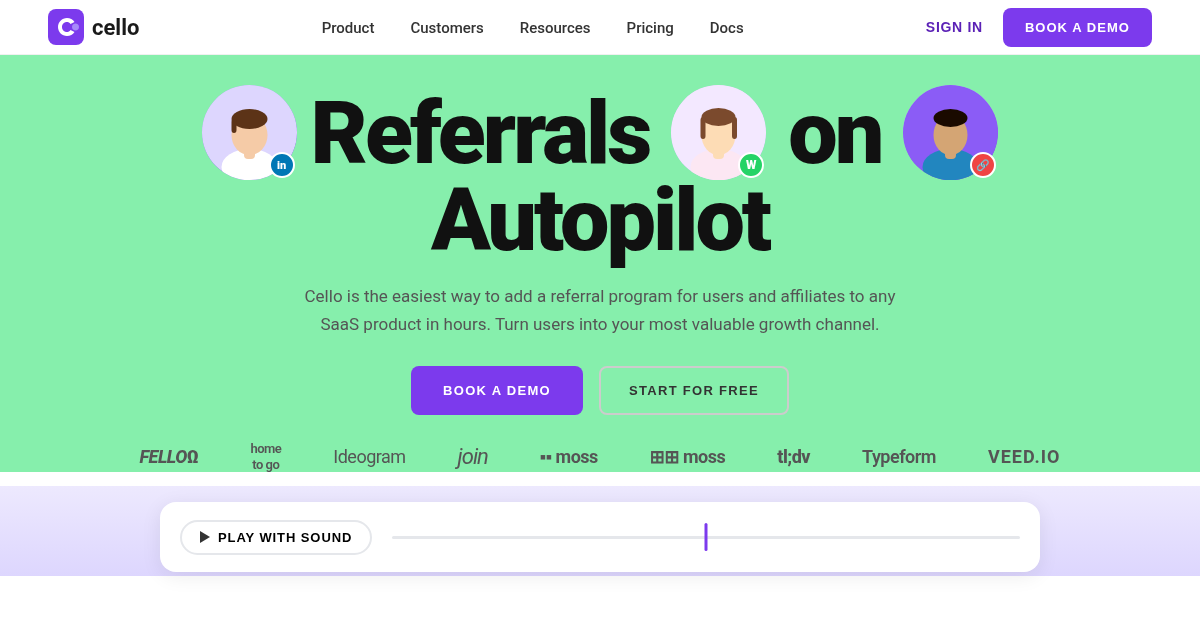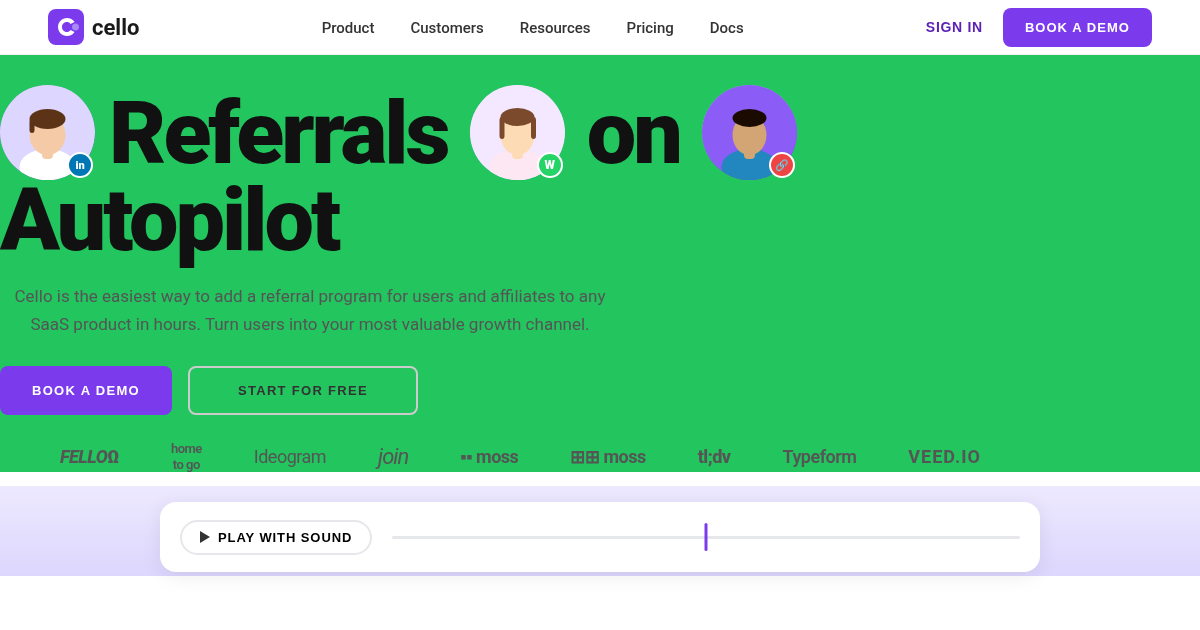--- a/index.html
+++ b/index.html
@@ -73,24 +73,24 @@
       padding: 12px 22px;
       border-radius: 8px;
       border: none;
       cursor: pointer;
     }
 
     
     .hero {
       display: flex;
       flex-direction: column;
-      align-items: flex-start;
+      align-items: center;
       padding-top: 30px;
       position: relative;
-      background: #22c55e;
+      background: #86efac;
     }
 
     .avatar-bubble {
       position: relative;
       display: inline-flex;
       align-items: center;
       justify-content: center;
     }
 
     .avatar-circle {
@@ -151,21 +151,21 @@
       cursor: pointer;
     }
 
     .btn-outline {
       background: transparent;
       color: #333;
       font-size: 13px;
       font-weight: 700;
       text-transform: uppercase;
       letter-spacing: 0.1em;
-      padding: 15px 48px;
+      padding: 15px 28px;
       border-radius: 8px;
       border: 2px solid #ccc;
       cursor: pointer;
     }
 
     
     .logo-strip {
       display: flex;
       align-items: center;
       justify-content: center;

